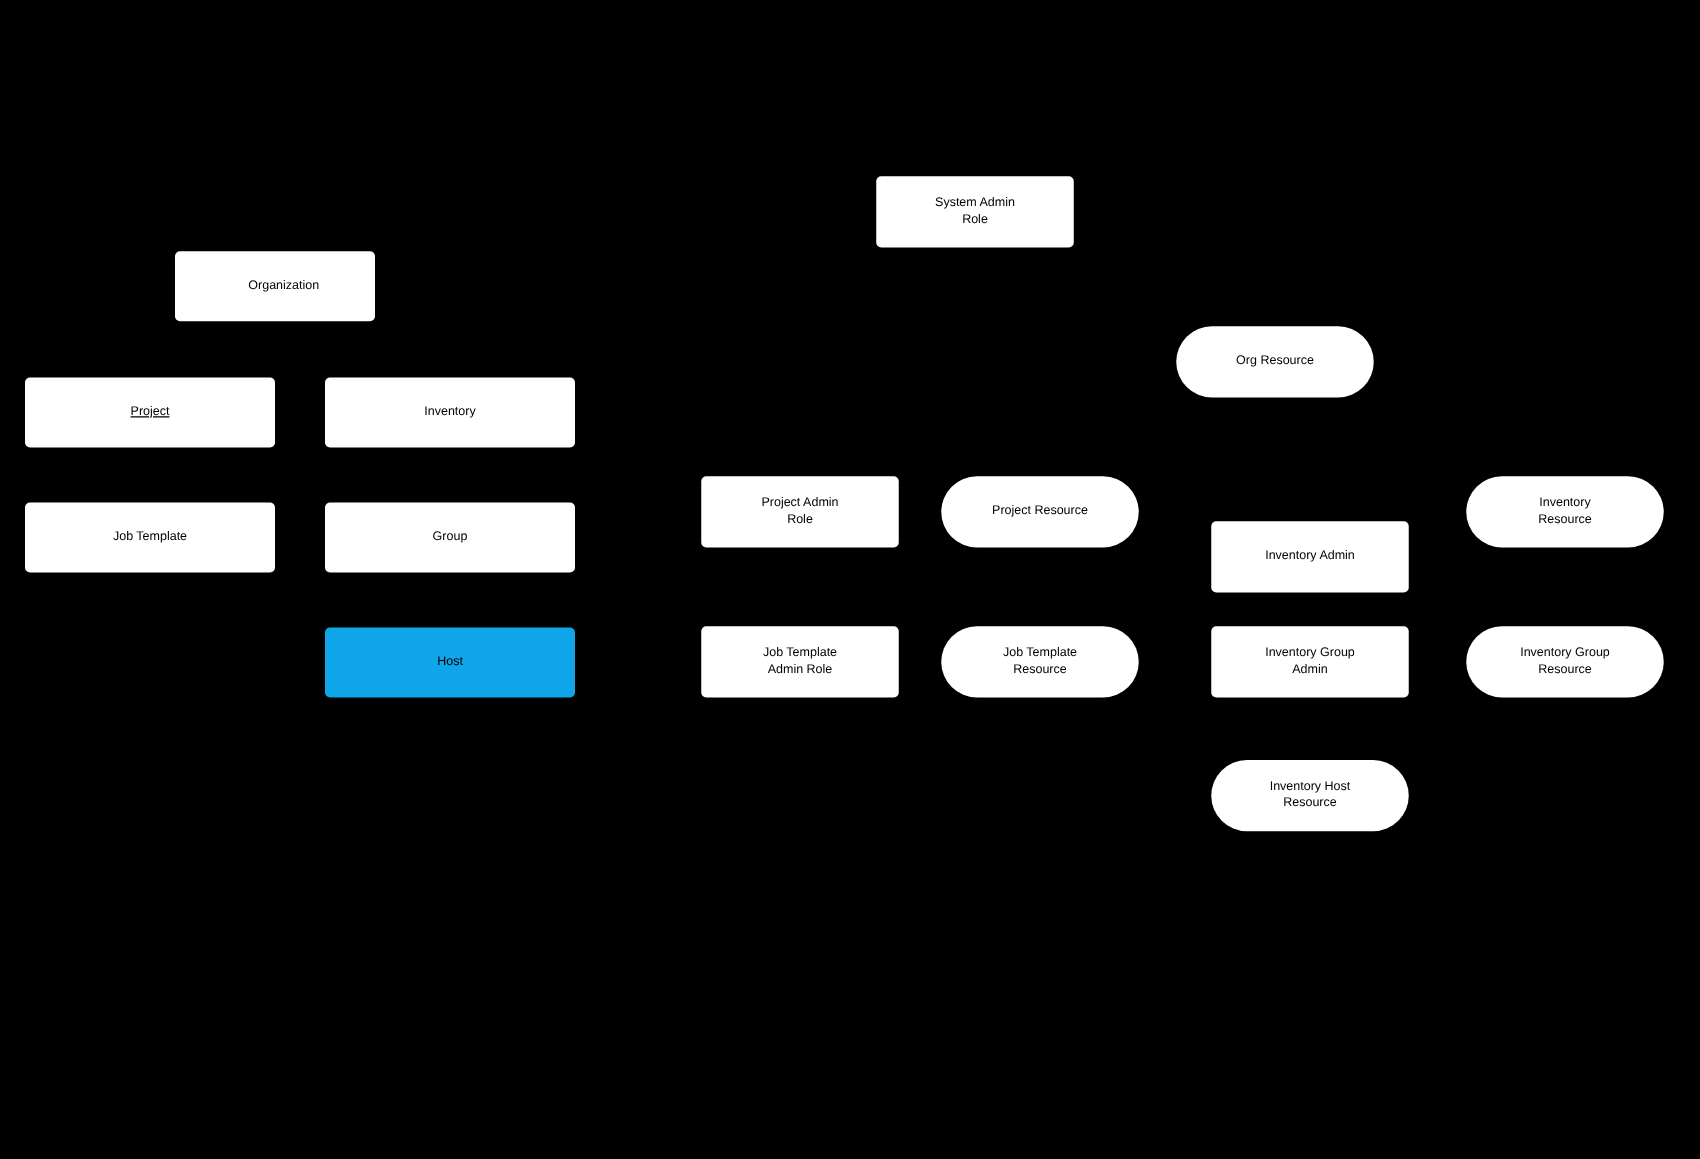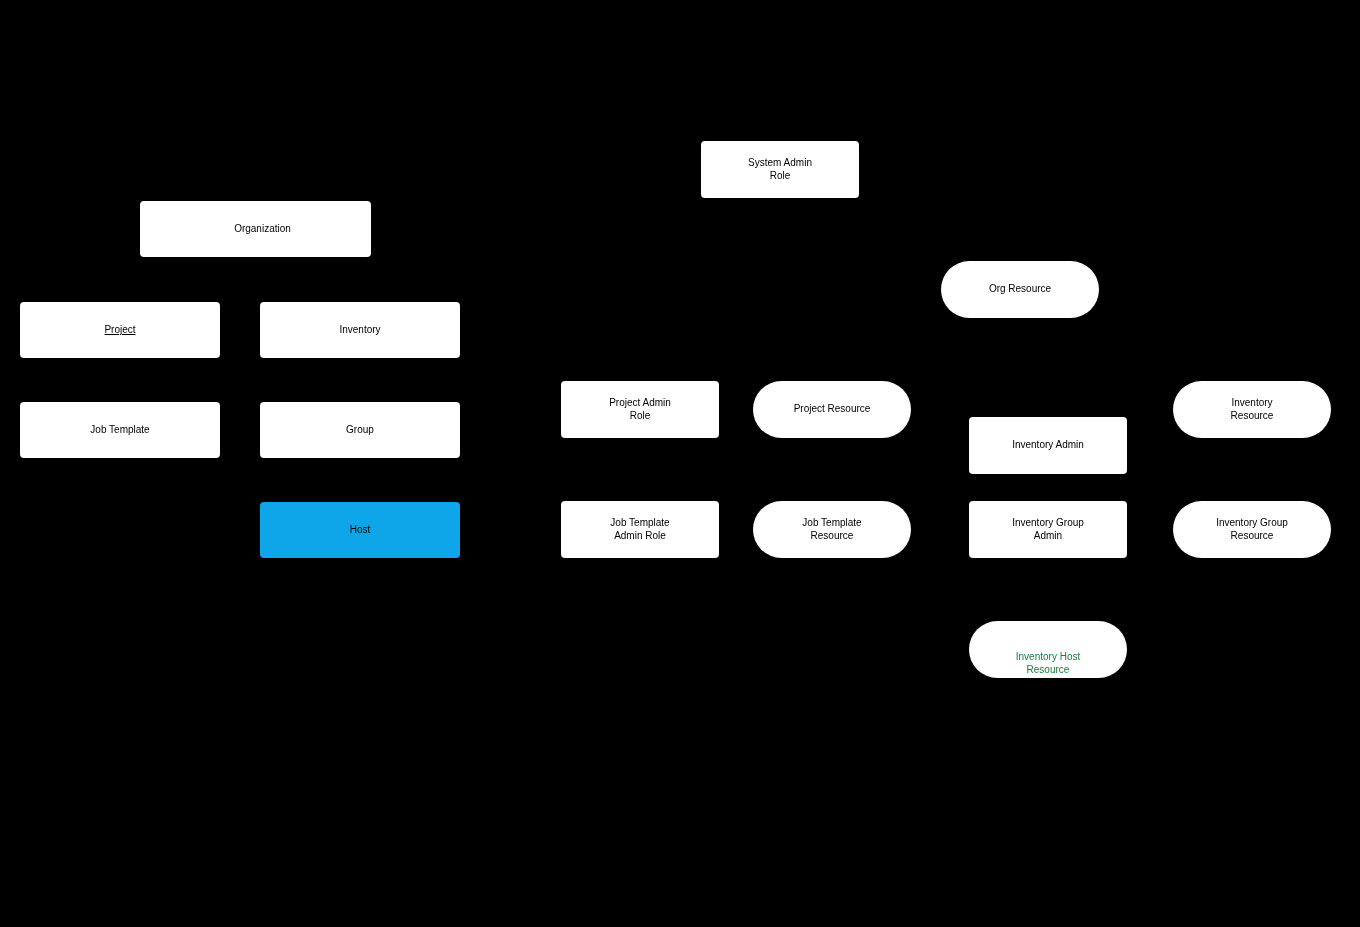--- a/index.html
+++ b/index.html
@@ -42,21 +42,21 @@
   }
   .node span {
     display: block;
     white-space: pre-line;
   }
 </style>
 </head>
 <body>
 
 <div id="canvas" style="background: rgb(0, 0, 0);">
-    <div class="node rect" style="left: 140px; top: 201px; width: 231px; height: 56px; background: rgb(255, 255, 255); color: rgb(0, 0, 0); padding-left: 20px;">
+    <div class="node rect" style="left: 140px; top: 201px; width: 160px; height: 56px; background: rgb(255, 255, 255); color: rgb(0, 0, 0); padding-left: 20px;">
       <span>Organization</span>
     </div>
     <div class="node rect" style="left: 20px; top: 302px; width: 200px; height: 56px; background: rgb(255, 255, 255); color: rgb(0, 0, 0); text-decoration: underline;">
       <span>Project</span>
     </div>
     <div class="node rect" style="left: 260px; top: 302px; width: 200px; height: 56px; background: rgb(255, 255, 255); color: rgb(0, 0, 0);">
       <span>Inventory</span>
     </div>
     <div class="node rect" style="left: 20px; top: 402px; width: 200px; height: 56px; background: rgb(255, 255, 255); color: rgb(0, 0, 0);">
       <span>Job Template</span>
@@ -97,17 +97,17 @@
 Resource</span>
     </div>
     <div class="node rect" style="left: 969px; top: 501px; width: 158px; height: 57px; background: rgb(255, 255, 255); color: rgb(0, 0, 0);">
       <span>Inventory Group
 Admin</span>
     </div>
     <div class="node pill" style="left: 1173px; top: 501px; width: 158px; height: 57px; background: rgb(255, 255, 255); color: rgb(0, 0, 0);">
       <span>Inventory Group
 Resource</span>
     </div>
-    <div class="node pill" style="left: 969px; top: 621px; width: 158px; height: 57px; background: rgb(255, 255, 255); color: #15803d; align-items: flex-end;">
+    <div class="node pill" style="left: 969px; top: 608px; width: 158px; height: 57px; background: rgb(255, 255, 255); color: #000000;">
       <span>Inventory Host
 Resource</span>
     </div>
   </div>
 
 </body></html>

